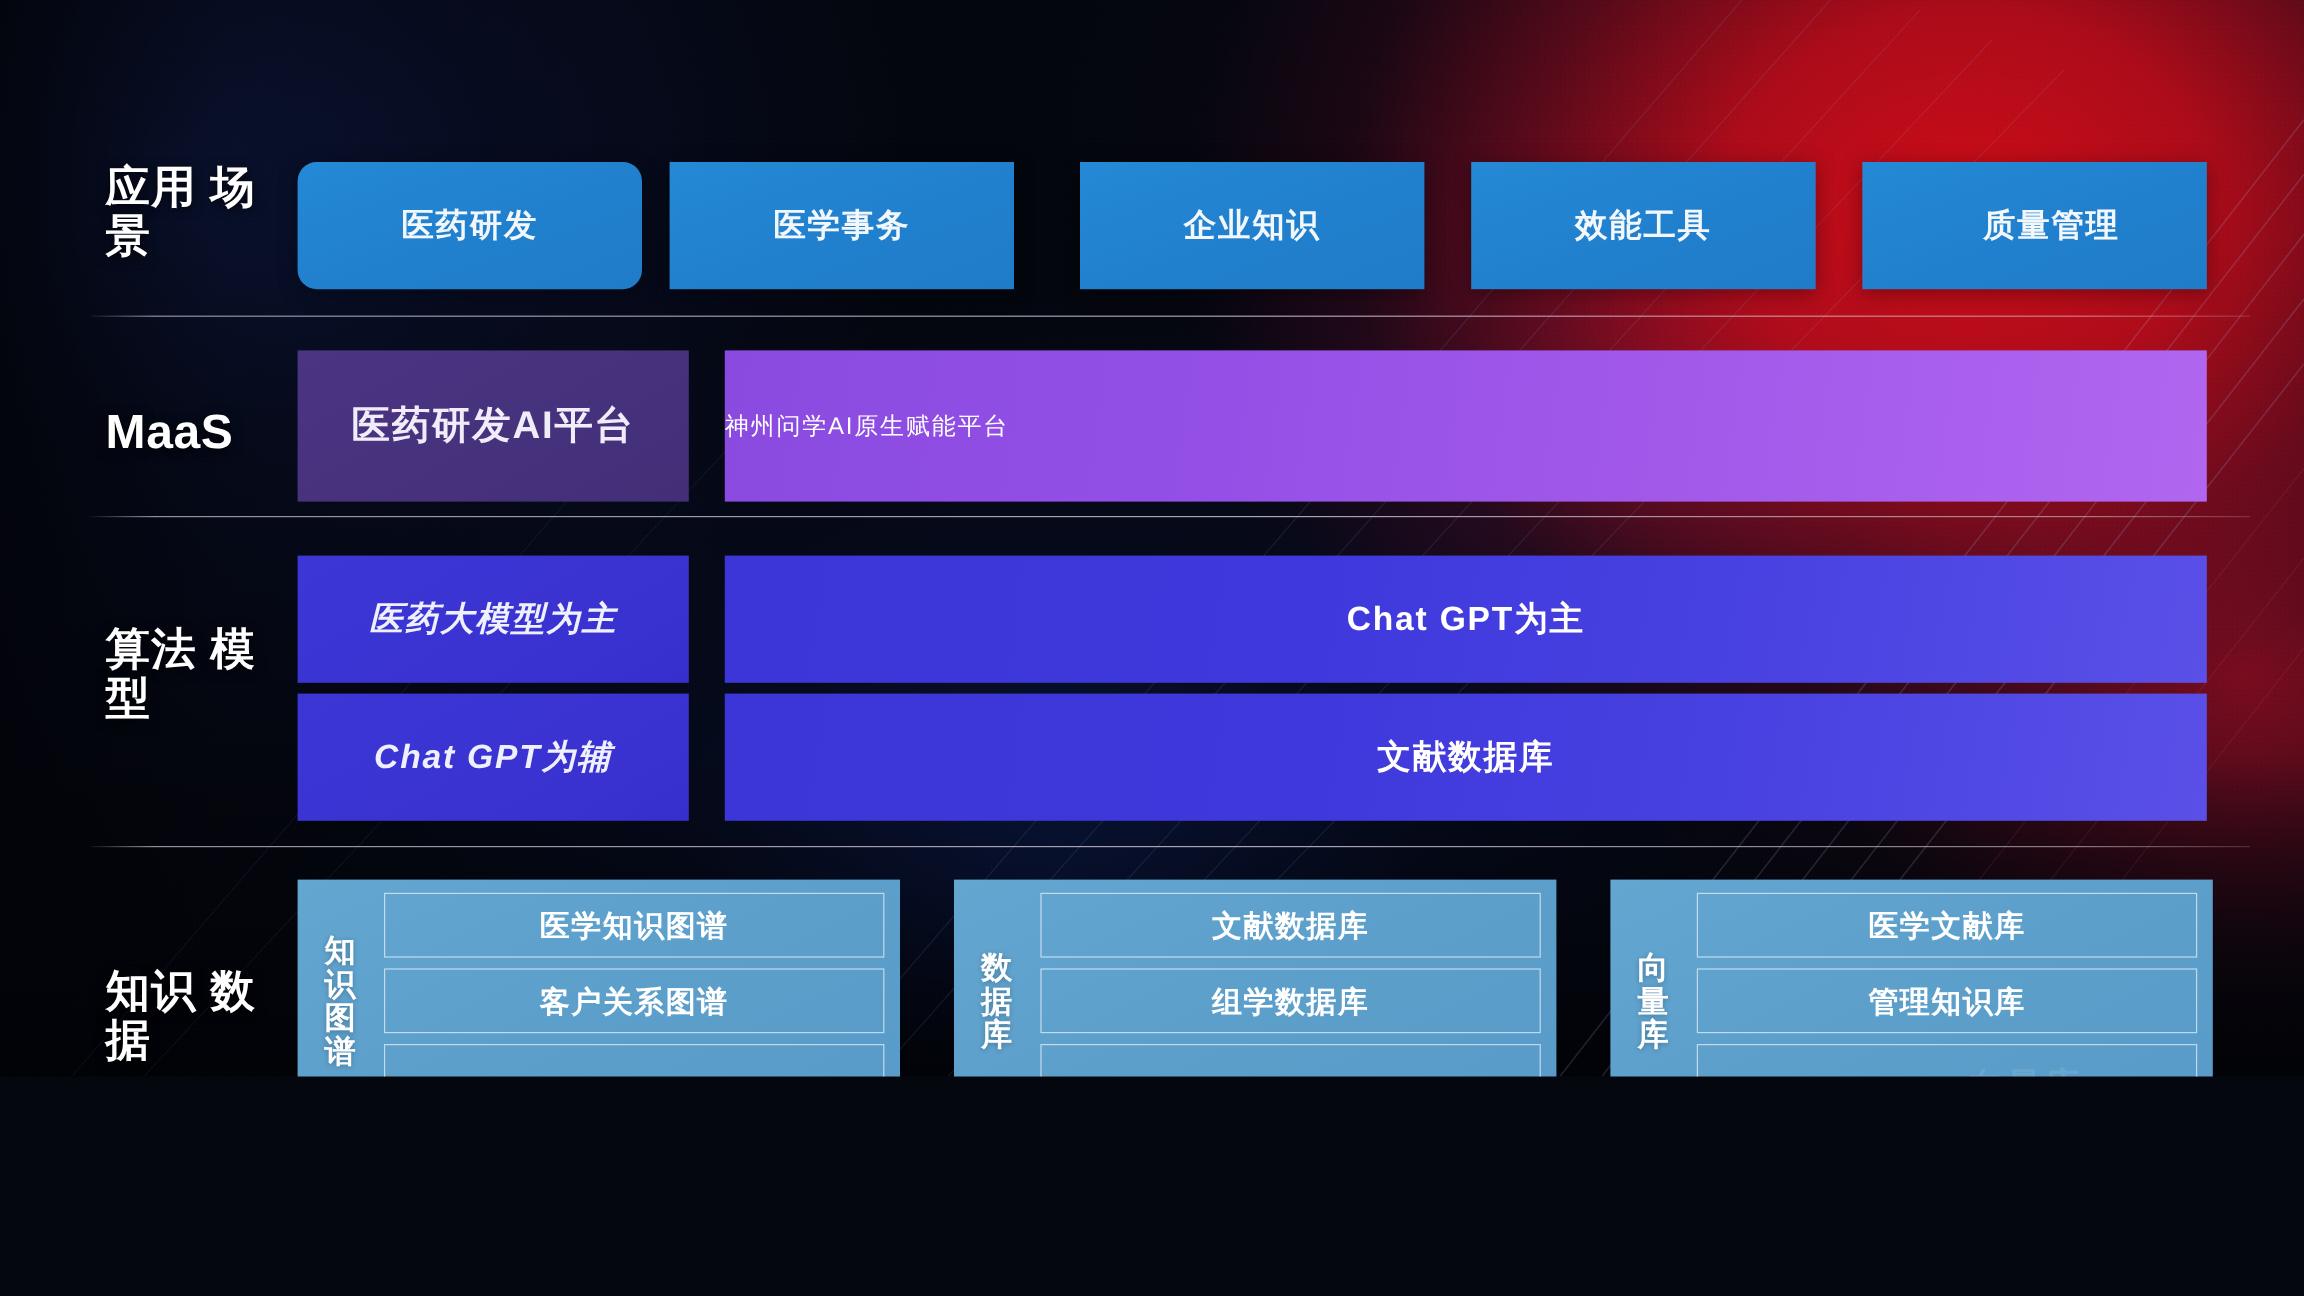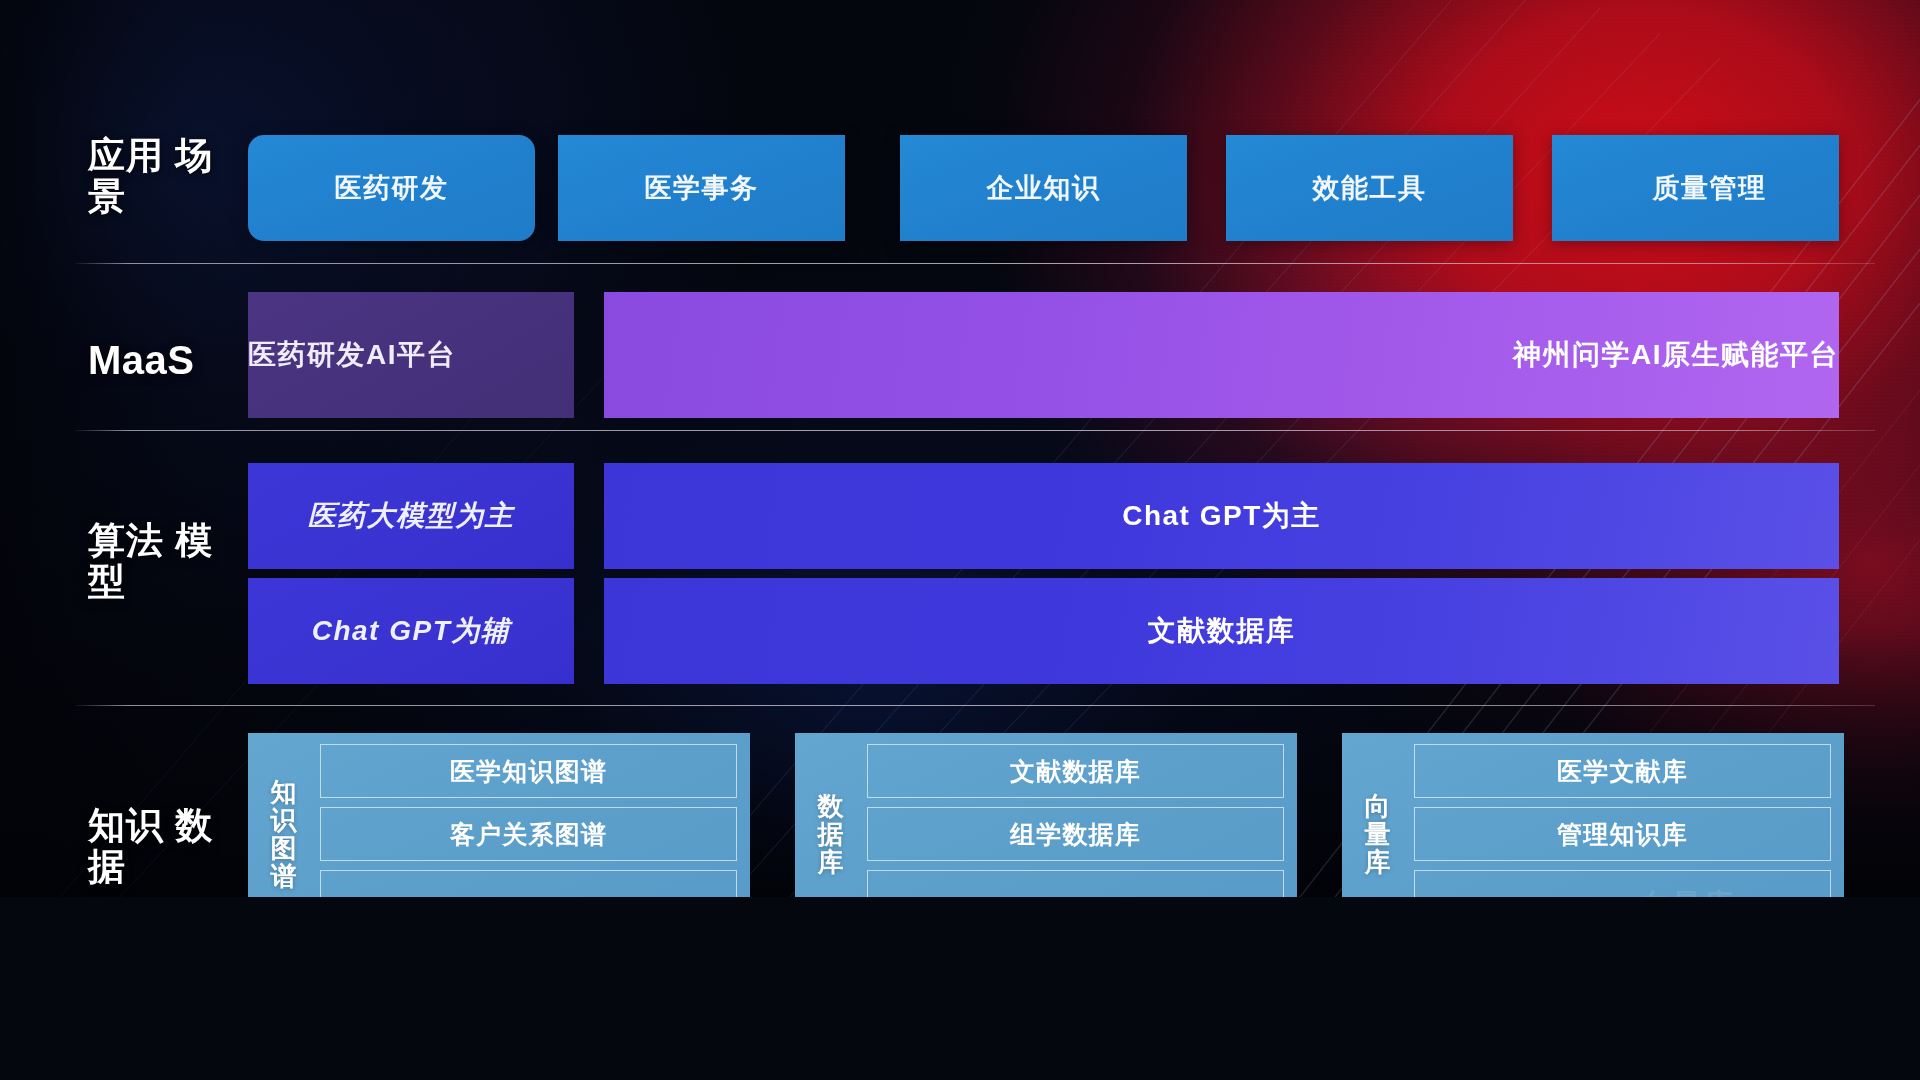--- a/index.html
+++ b/index.html
@@ -129,29 +129,29 @@
     color: #f2f7fb;
     font-size: 27px; font-weight: 700; letter-spacing: 1.5px;
     box-shadow: 0 3px 16px rgba(0,0,0,0.35);
   }
 
   
   .maas-left {
     position: absolute; top: 0;
     width: 326px; height: 126px;
     background: linear-gradient(150deg, #4b3583 0%, #46317c 60%, #432e78 100%);
-    display:flex; align-items:center; justify-content:flex-start;
-    color:#f0ecfa; font-size:28px; font-weight:700; letter-spacing:1.5px;
+    display:flex; align-items:center; justify-content:center;
+    color:#f0ecfa; font-size:32px; font-weight:700; letter-spacing:1.5px;
   }
   .maas-right {
     position:absolute; top:0;
     height:126px;
     background: linear-gradient(98deg, #8a4ae0 0%, #9450e6 34%, #a259ea 64%, #b066ef 100%);
-    display:flex; align-items:center; justify-content:flex-end;
-    color:#ffffff; font-size:28px; font-weight:700; letter-spacing:1.5px;
+    display:flex; align-items:center; justify-content:flex-start;
+    color:#ffffff; font-size:20px; font-weight:400; letter-spacing:1.5px;
   }
 
   
   .algo-left {
     position:absolute;
     width:326px; height:106px;
     background: linear-gradient(150deg, #3c36d6 0%, #3a33d2 60%, #372fcd 100%);
     display:flex; align-items:center; justify-content:center;
     color:#eef0fd; font-size:28px; font-weight:700; letter-spacing:1.5px;font-style:italic;
   }

